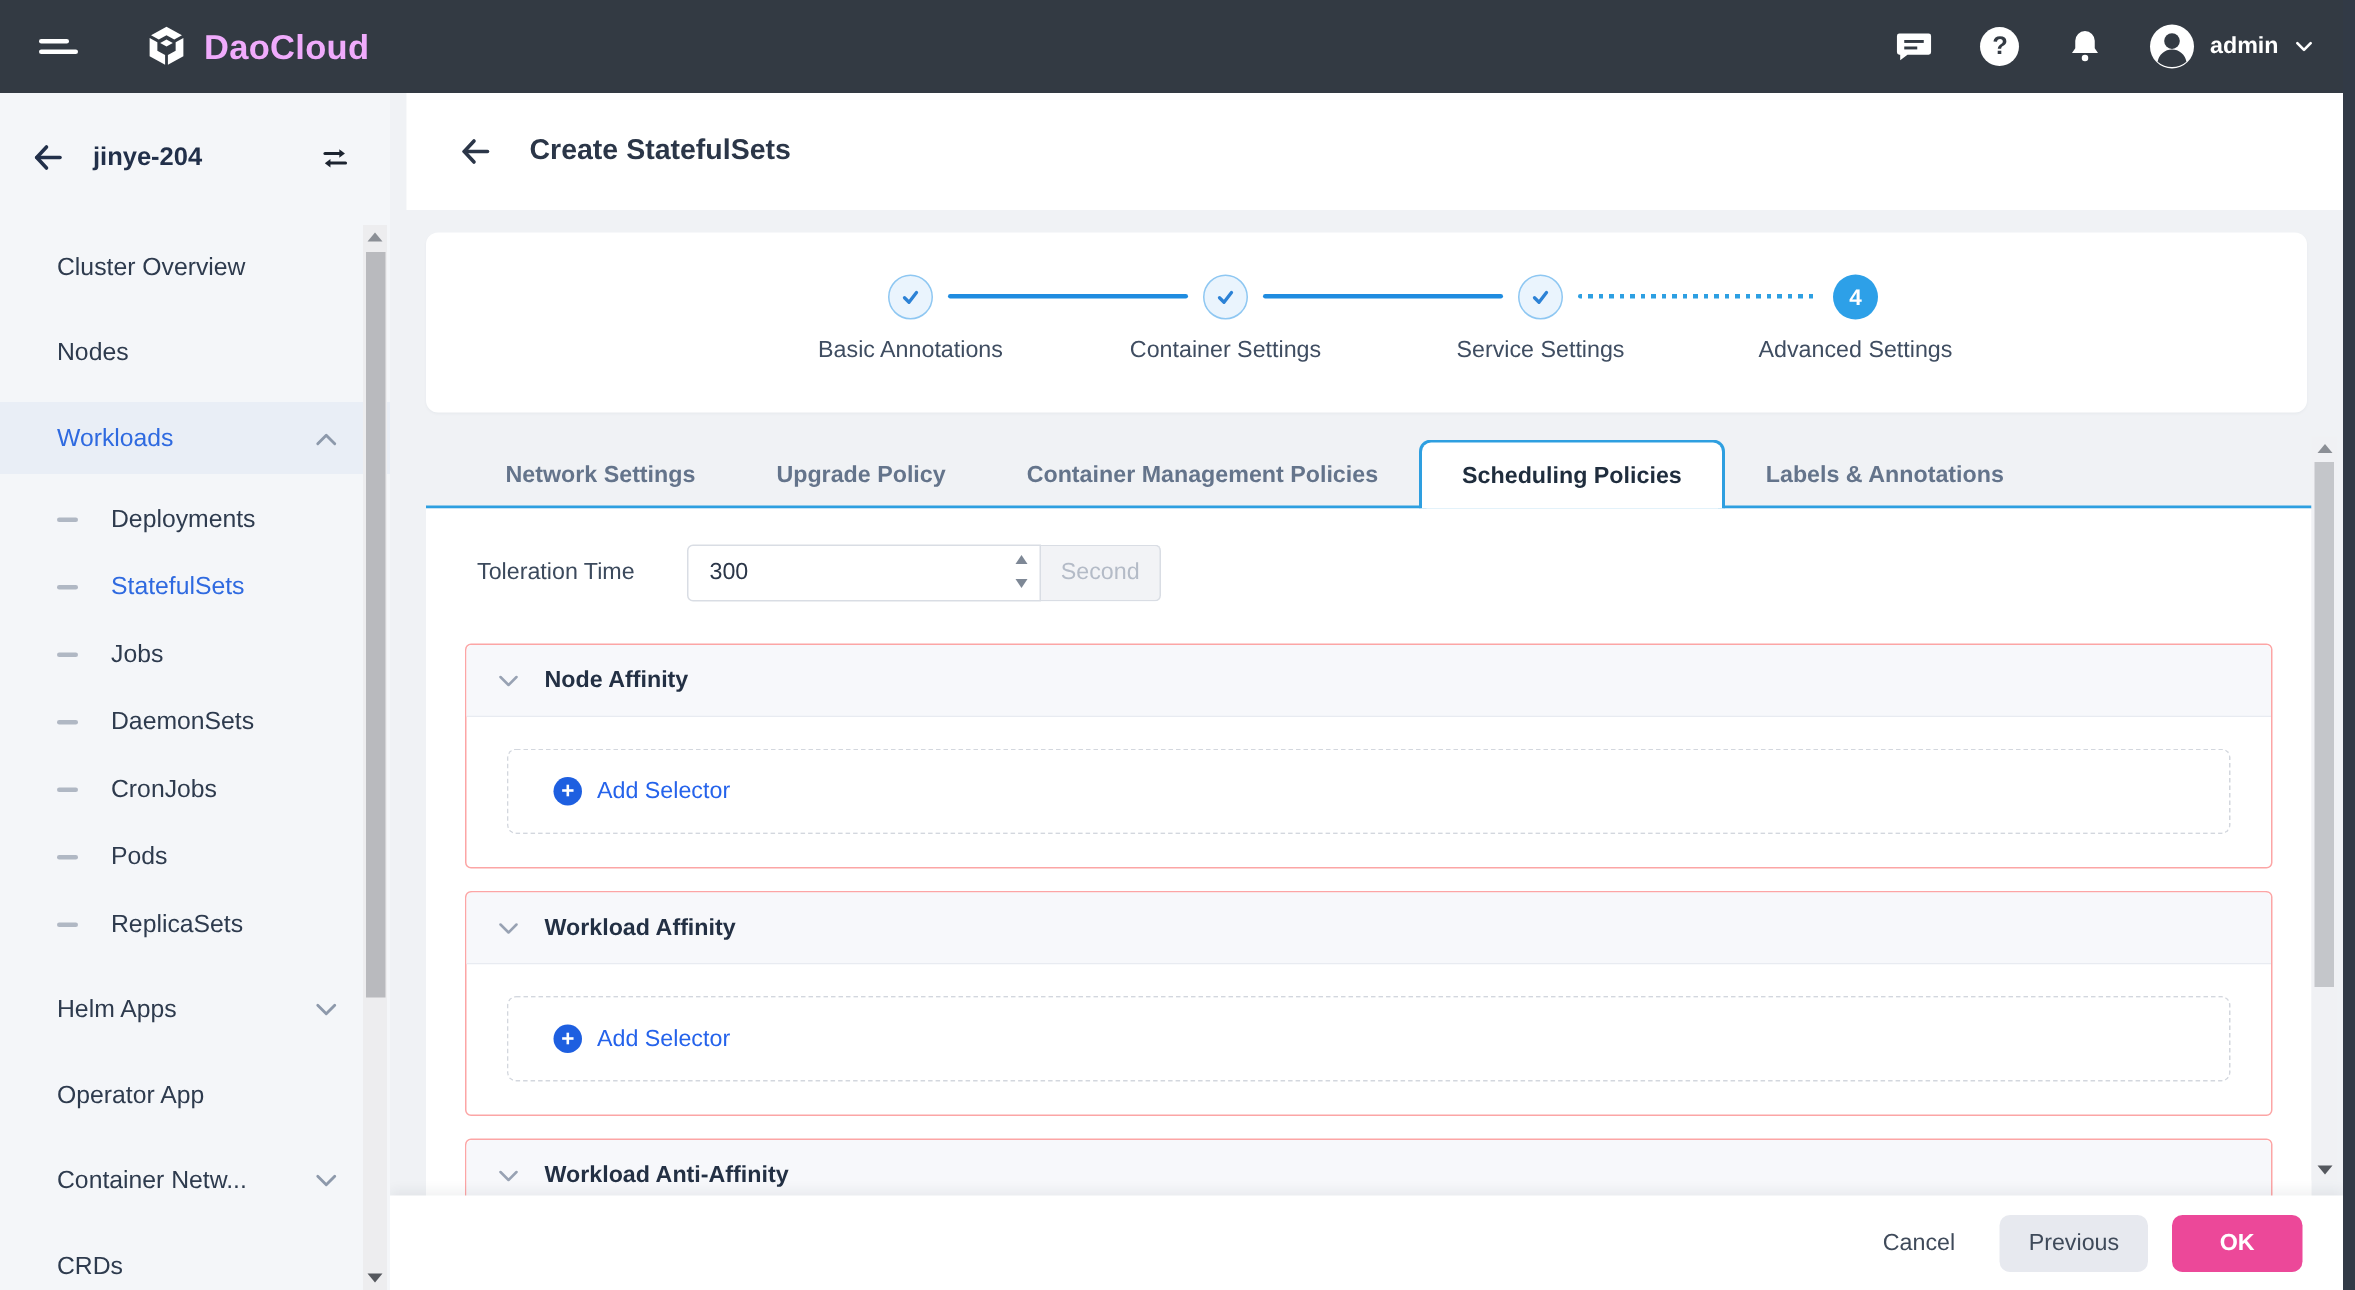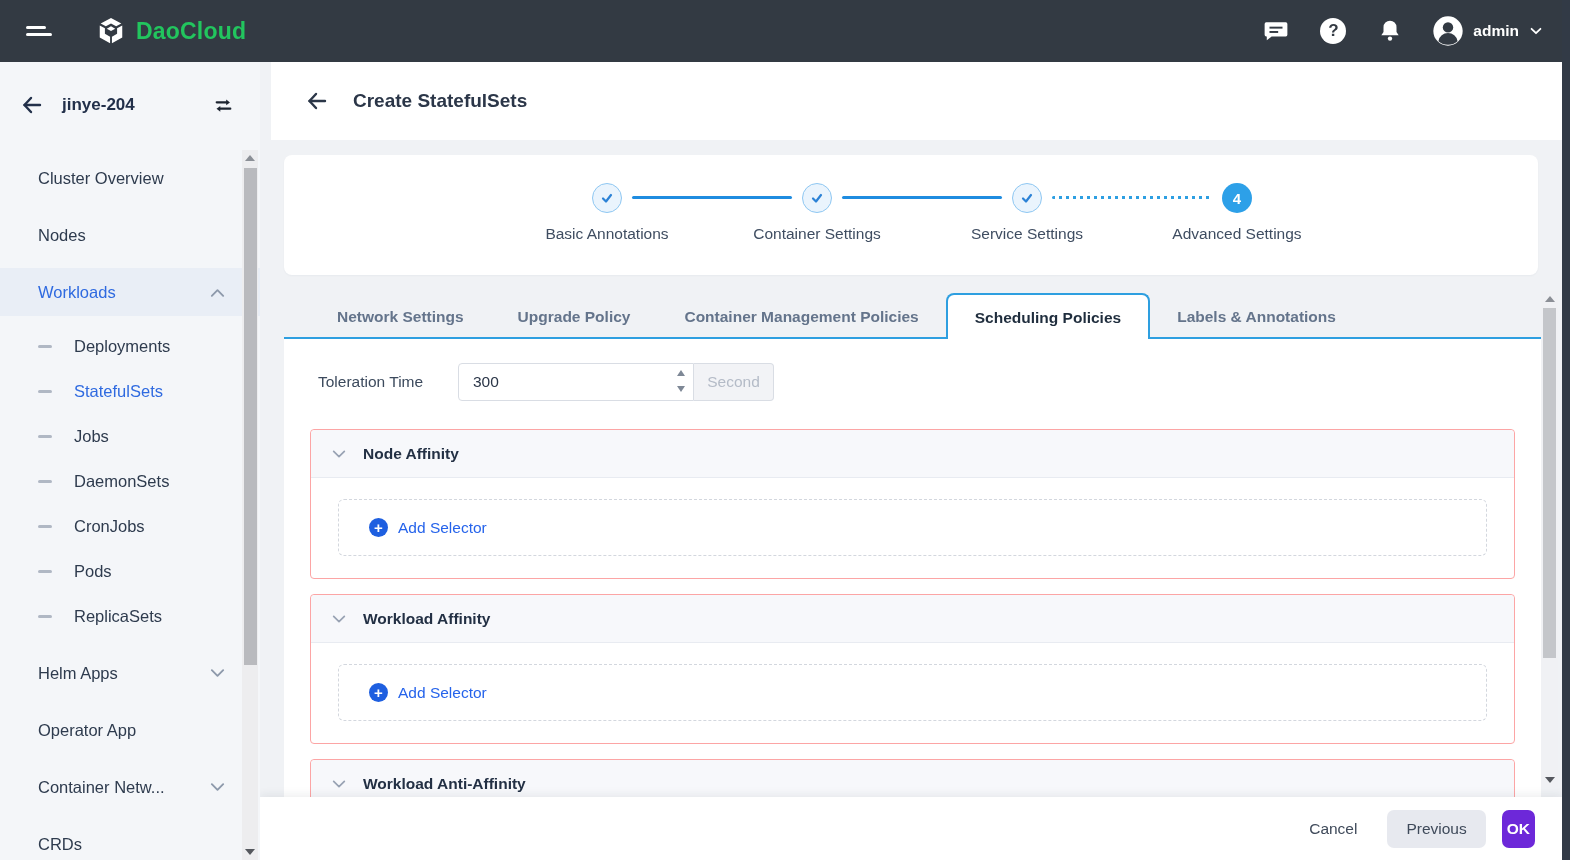--- a/index.html
+++ b/index.html
@@ -7,21 +7,21 @@
   body { font-family:"Liberation Sans", sans-serif; background:#f0f2f5; position:relative; color:#2e3b4e; }
 
   
   .topbar { position:absolute; top:0; left:0; width:1570px; height:62px; background:#333a43;
             display:flex; align-items:center; padding:0 26px; z-index:20; }
   .hamburger { width:26px; cursor:pointer; margin-right:44px; }
   .hamburger span { display:block; height:3px; background:#fff; border-radius:2px; margin:4px 0; }
   .hamburger span:nth-child(1){ width:20px; }
   .hamburger span:nth-child(2){ width:26px; }
   .brand { display:flex; align-items:center; gap:10px; }
-  .brand-name { color:#22c55e; font-size:23px; font-weight:700; letter-spacing:.2px; }
+  .brand-name { color:#f0abfc; font-size:23px; font-weight:700; letter-spacing:.2px; }
   .topbar-right { margin-left:auto; display:flex; align-items:center; gap:27px; }
   .tb-icon { width:30px; height:30px; display:flex; align-items:center; justify-content:center; cursor:pointer; }
   .help-circle { width:26px; height:26px; border-radius:50%; background:#fff; color:#333a43;
                  font-weight:700; font-size:17px; display:flex; align-items:center; justify-content:center; }
   .user-box { display:flex; align-items:center; gap:9px; cursor:pointer; }
   .username { color:#fff; font-size:15.5px; font-weight:600; }
 
   
   .rightstrip { position:absolute; top:0; right:0; width:8px; height:860px; background:#323a46; z-index:30; }
 
@@ -116,21 +116,21 @@
   .ms-thumb { position:absolute; top:17px; left:2px; width:13px; height:350px; background:#c4c6ca; cursor:pointer; }
   .main-scroll .arrow.bottom { position:absolute; bottom:0; left:0; width:17px; }
 
   
   .footer { position:absolute; bottom:0; left:0; width:1302px; height:63px; background:#fff; z-index:6;
             box-shadow:0 -3px 8px rgba(30,40,60,.07); display:flex; align-items:center;
             justify-content:flex-end; padding-right:27px; gap:16px; }
   .btn { font-size:15.5px; border:none; cursor:pointer; font-family:"Liberation Sans", sans-serif; }
   .btn-text { background:transparent; color:#3f4a5a; padding:9px 14px; }
   .btn-prev { background:#e7e9ef; color:#3f4a5a; border-radius:7px; padding:10px 19px; }
-  .btn-ok   { background:#6d28d9; color:#fff; border-radius:7px; padding:10px 5px; font-weight:600; }
+  .btn-ok   { background:#ec4899; color:#fff; border-radius:7px; padding:10px 32px; font-weight:600; }
 </style>
 </head>
 <body>
 
 <header class="topbar">
   <div class="hamburger">
       <span></span>
       <span></span>
     </div>
   <div class="brand">

